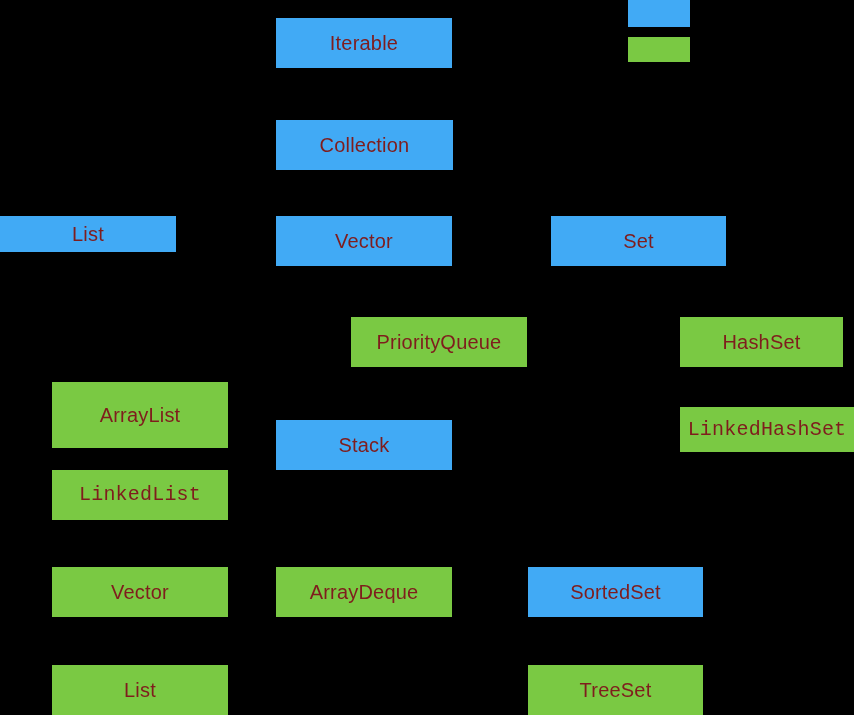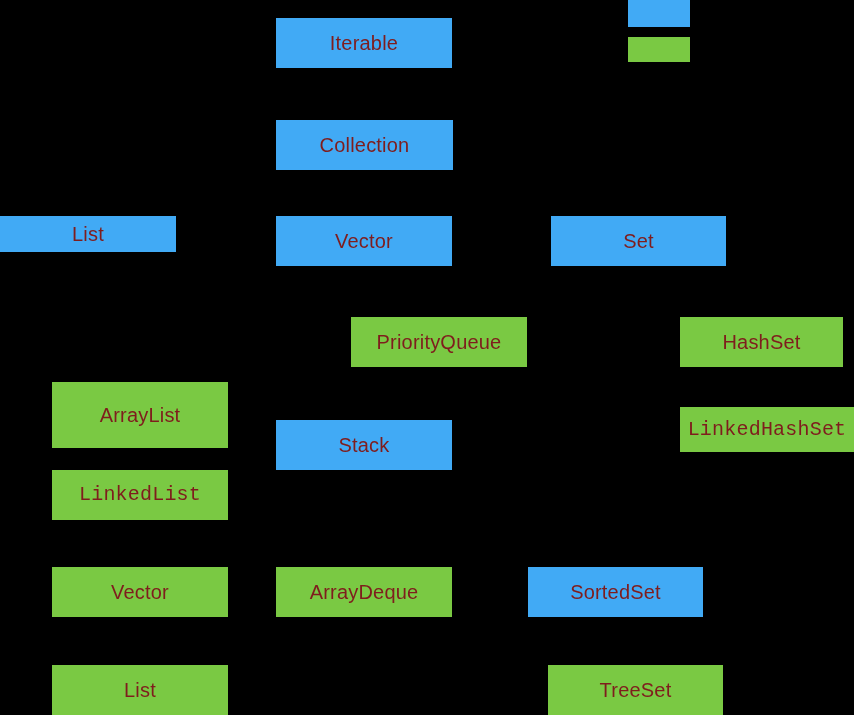--- a/index.html
+++ b/index.html
@@ -115,16 +115,16 @@
       <div class="node impl" style="left: 351px; top: 317px; width: 176px; height: 50px;">PriorityQueue</div>
       <div class="node impl" style="left: 680px; top: 317px; width: 163px; height: 50px;">HashSet</div>
       <div class="node impl" style="left: 52px; top: 382px; width: 176px; height: 66px;">ArrayList</div>
       <div class="node interface" style="left: 276px; top: 420px; width: 176px; height: 50px;">Stack</div>
       <div class="node impl" style="left: 680px; top: 407px; width: 174px; height: 45px; font-family: Liberation Mono, monospace;">LinkedHashSet</div>
       <div class="node impl" style="left: 52px; top: 470px; width: 176px; height: 50px; font-family: Liberation Mono, monospace;">LinkedList</div>
       <div class="node impl" style="left: 52px; top: 567px; width: 176px; height: 50px;">Vector</div>
       <div class="node impl" style="left: 276px; top: 567px; width: 176px; height: 50px;">ArrayDeque</div>
       <div class="node interface" style="left: 528px; top: 567px; width: 175px; height: 50px;">SortedSet</div>
       <div class="node impl" style="left: 52px; top: 665px; width: 176px; height: 50px;">List</div>
-      <div class="node impl" style="left: 528px; top: 665px; width: 175px; height: 50px; margin-left: 20px;">TreeSet</div>
+      <div class="node impl" style="left: 528px; top: 665px; width: 175px; height: 50px;">TreeSet</div>
     </div>
 
 </div>
 
 </body></html>

